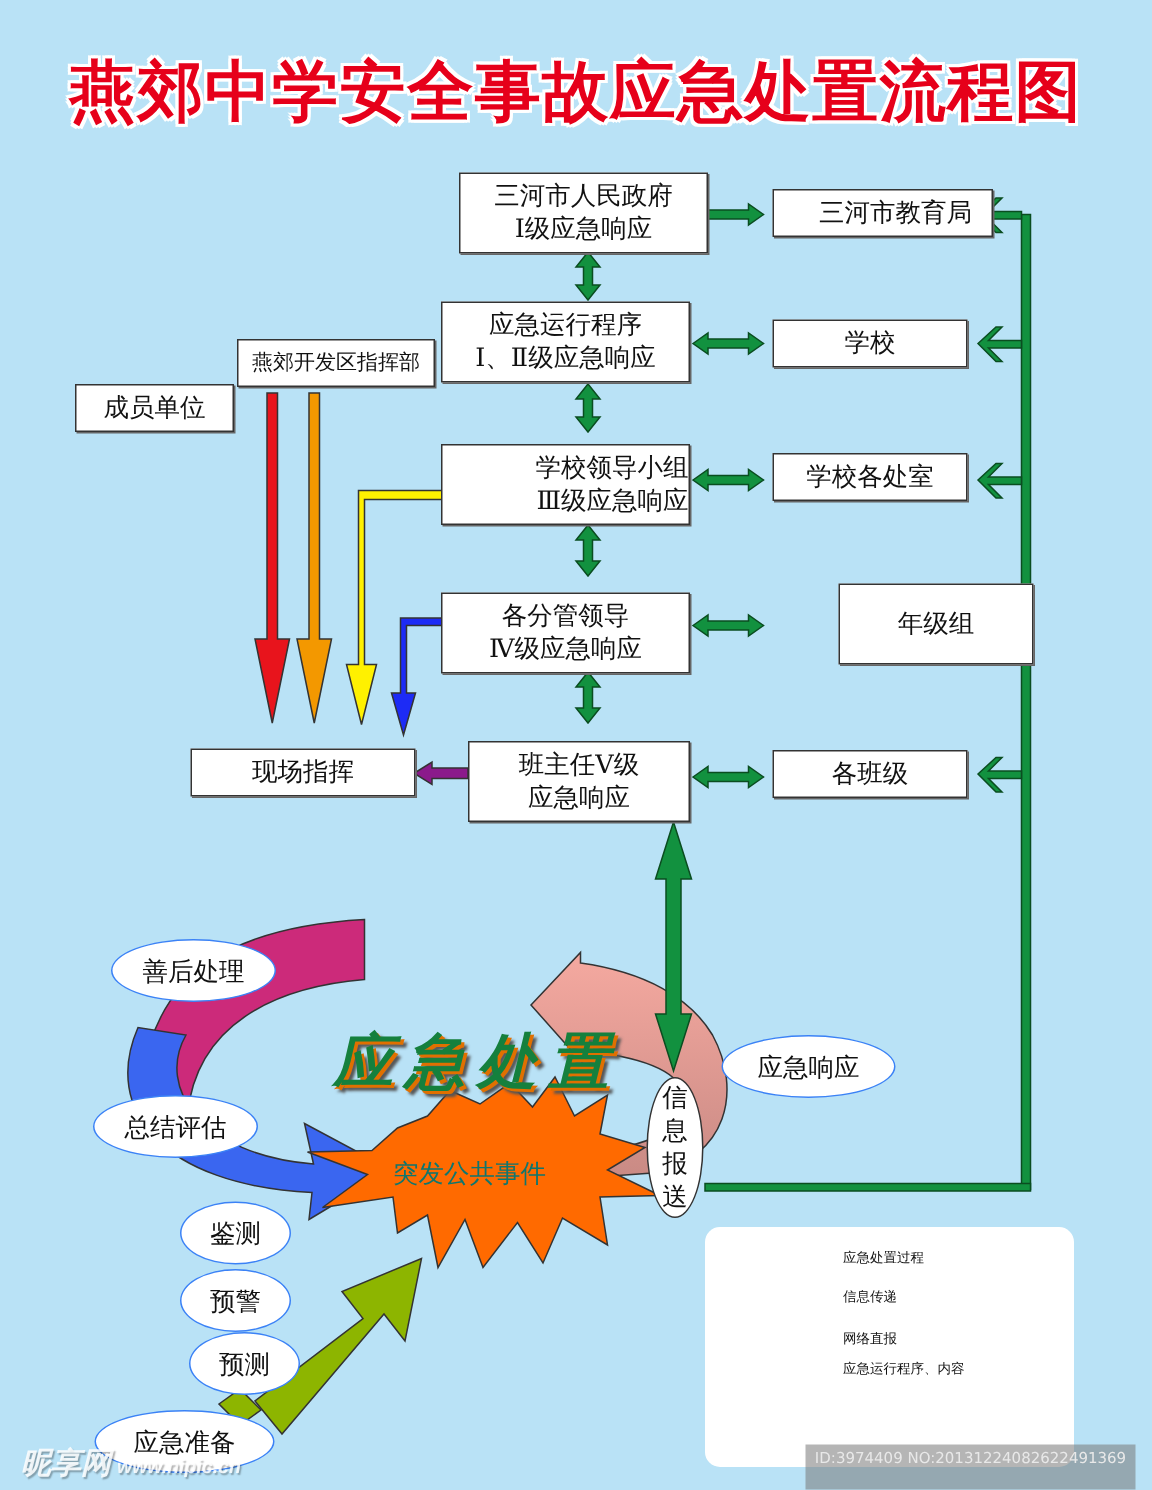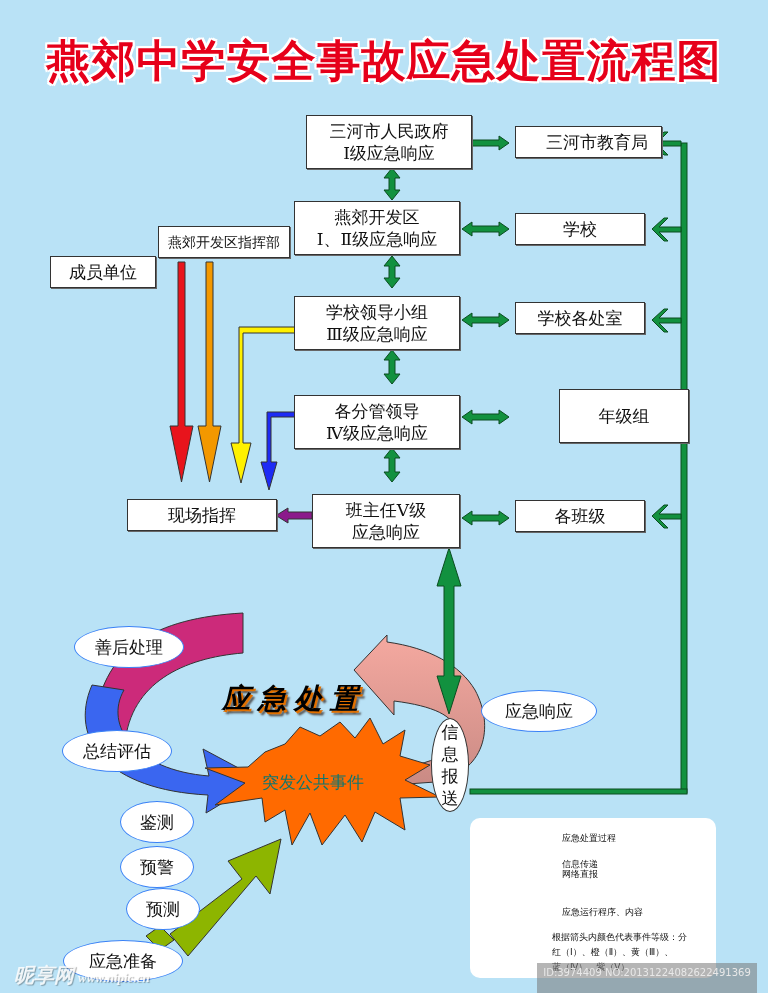--- a/index.html
+++ b/index.html
@@ -33,39 +33,39 @@
     display: flex; flex-direction: column; align-items: center; justify-content: center;
     font-family: "DejaVu Sans", "Liberation Sans", sans-serif; font-size: 17px; color: #111;
     line-height: 22px;
   }
   .burst-label {
     position: absolute; font-family: "DejaVu Sans", "Liberation Sans", sans-serif;
     font-size: 17px; color: #0f766e;
   }
   .big-label {
     position: absolute; font-family: "DejaVu Serif", serif; font-weight: bold; font-style: italic;
-    font-size: 28px; color: #000000; letter-spacing: 8px;
+    font-size: 40px; color: #15803d; letter-spacing: 8px;
     text-shadow: 2px 2px 0 #e07000, 4px 4px 2px #555;
   }
   .legend {
     position: absolute; left: 470px; top: 818px; width: 246px; height: 160px;
     background: #fff; border-radius: 10px;
     font-family: "DejaVu Sans", "Liberation Sans", sans-serif; font-size: 9px; color: #111;
   }
   .legend .item { position: absolute; left: 92px; }
   .legend .note { position: absolute; left: 82px; top: 112px; width: 160px; line-height: 15px; }
   .watermark-id {
     position: absolute; left: 537px; top: 963px; width: 220px; height: 32px;
     background: rgba(120,120,120,0.55); color: #e8e8e8;
     font-family: "DejaVu Sans", "Liberation Sans", sans-serif; font-size: 10px;
     line-height: 20px; text-align: center;
   }
   .watermark-site {
     position: absolute; left: 14px; top: 962px;
-    font-family: Liberation Serif, serif; font-weight: bold; font-style: italic;
+    font-family: Liberation Sans, sans-serif; font-weight: bold; font-style: italic;
     color: rgba(255,255,255,0.85); font-size: 13px; text-shadow: 1px 1px 1px rgba(0,0,0,0.3);
   }
   .watermark-site .brand { font-size: 20px; margin-right: 4px; }
 </style>
 </head>
 <body>
 
 <div class="title">燕郊中学安全事故应急处置流程图</div>
 
 <svg class="diagram" width="768" height="993" viewBox="0 0 768 993">
@@ -130,24 +130,24 @@
     <ellipse cx="517" cy="912" rx="27" ry="10" fill="#fff" stroke="#333" stroke-width="1"></ellipse>
     <path fill="#fff" stroke="#333" stroke-width="1" d="M491 934 h34 v-4 l11 8 l-11 8 v-4 h-34 z"></path>
   </g>
 </svg>
 
 <div class="box" style="left:294px;top:115px;width:164px;height:52px;margin-left:12px;">
   <span>三河市人民政府</span>
   <span>Ⅰ级应急响应</span>
 </div>
 <div class="box" style="left:294px;top:201px;width:164px;height:52px;">
-  <span>燕郊开发区</span>
+  <span>应急运行程序</span>
   <span>Ⅰ、Ⅱ级应急响应</span>
 </div>
-<div class="box" style="left:294px;top:296px;width:164px;height:52px;">
+<div class="box" style="left:294px;top:296px;width:164px;height:52px;align-items:flex-end;">
   <span>学校领导小组</span>
   <span>Ⅲ级应急响应</span>
 </div>
 <div class="box" style="left:294px;top:395px;width:164px;height:52px;">
   <span>各分管领导</span>
   <span>Ⅳ级应急响应</span>
 </div>
 <div class="box" style="left:312px;top:494px;width:146px;height:52px;">
   <span>班主任Ⅴ级</span>
   <span>应急响应</span>
@@ -193,25 +193,20 @@
 <div class="vertical-oval" style="left:431px;top:718px;width:36px;height:92px;">
   <span>信</span>
   <span>息</span>
   <span>报</span>
   <span>送</span>
 </div>
 
 <div class="legend">
   <div class="item" style="top:14px;">应急处置过程</div>
   <div class="item" style="top:40px;">信息传递</div>
-  <div class="item" style="top:50px;">网络直报</div>
+  <div class="item" style="top:68px;">网络直报</div>
   <div class="item" style="top:88px;text-align:right;">应急运行程序、内容</div>
-  <div class="note">
-    <div>根据箭头内颜色代表事件等级：分</div>
-    <div>红（Ⅰ）、橙（Ⅱ）、黄（Ⅲ）、</div>
-    <div>蓝（Ⅳ）、紫（Ⅴ）</div>
-  </div>
 </div>
 
 <div class="watermark-id">ID:3974409 NO:20131224082622491369</div>
 <div class="watermark-site">
   <span class="brand">昵享网</span><span>www.nipic.cn</span>
 </div>
 
 </body></html>

